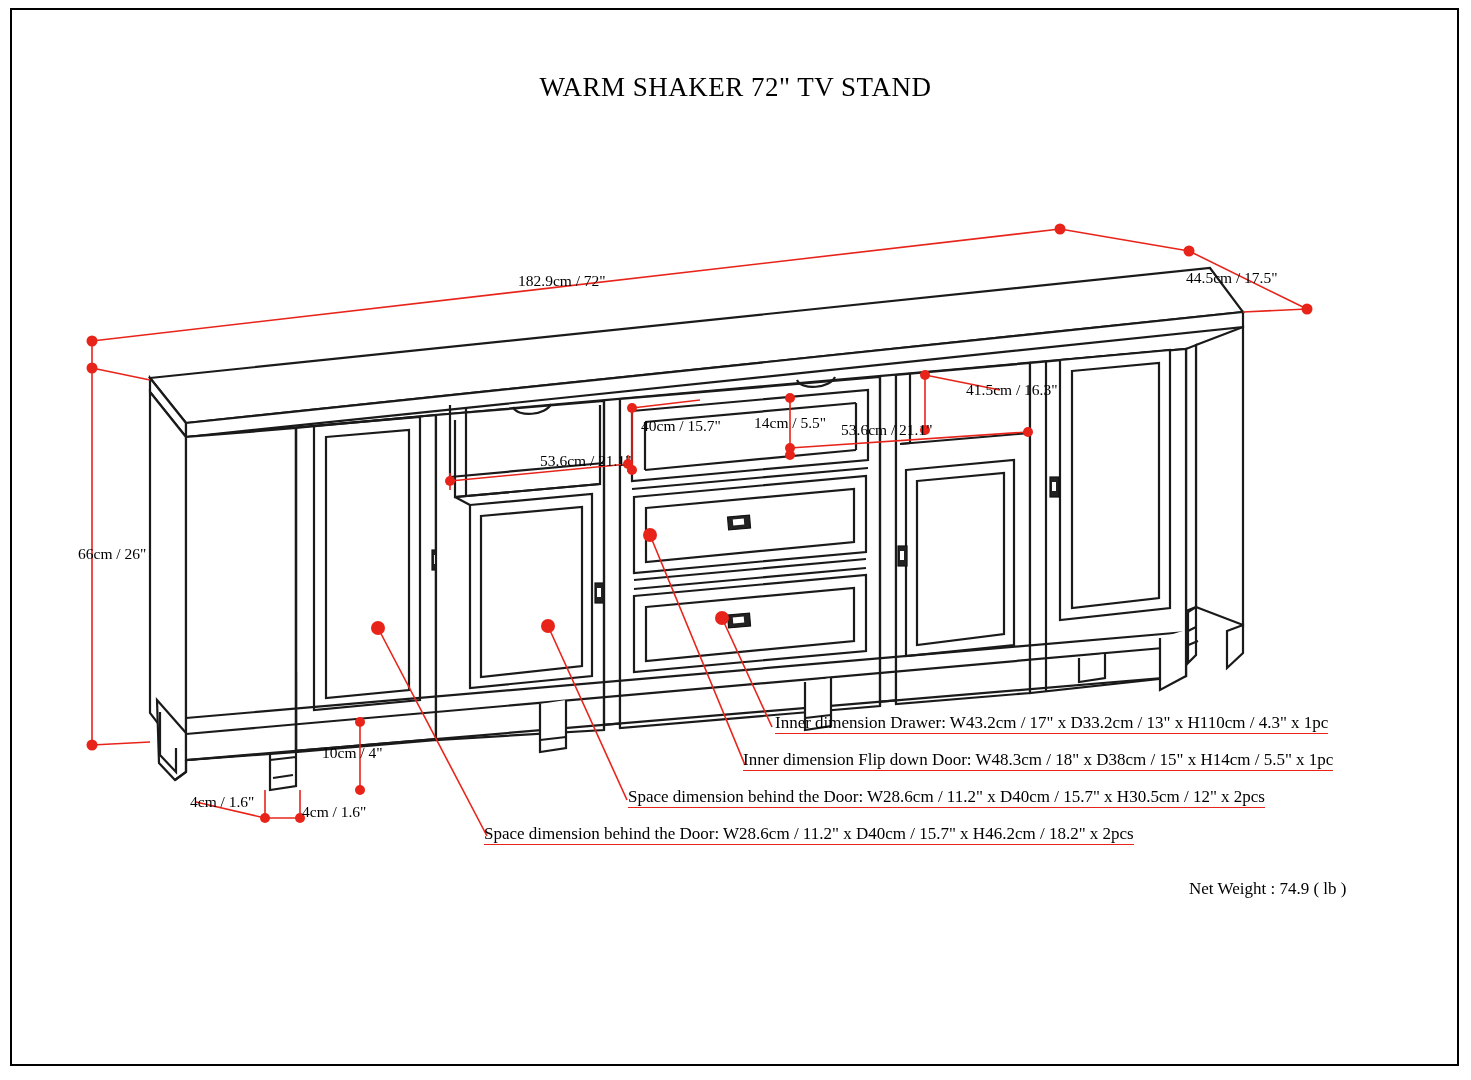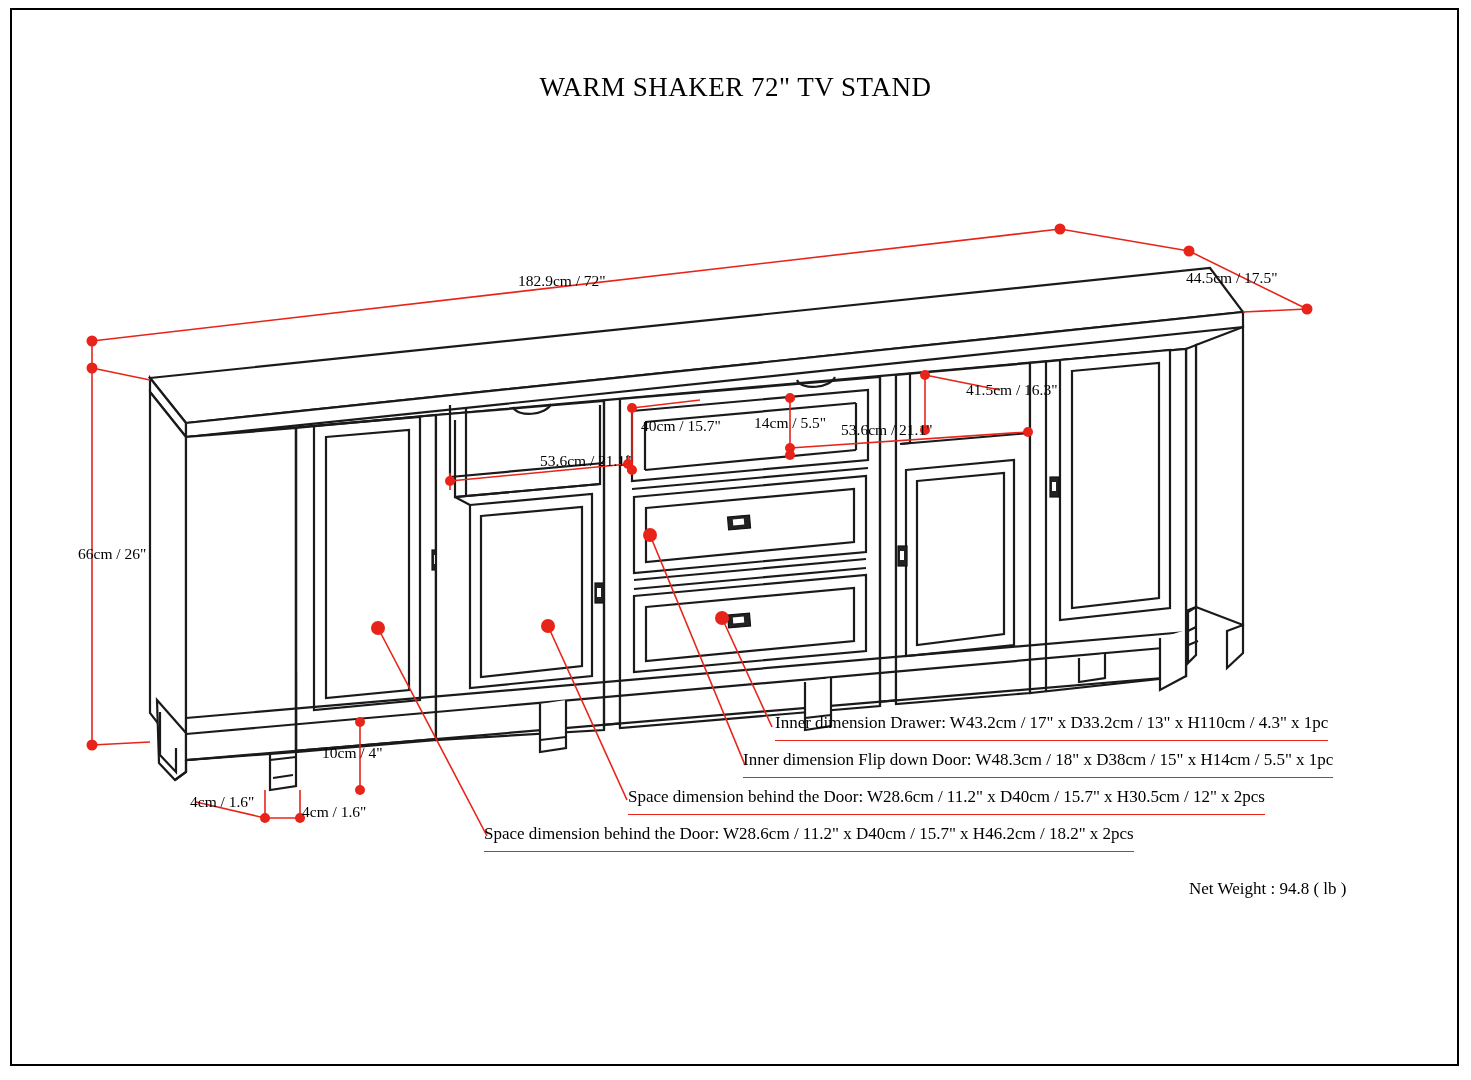--- a/index.html
+++ b/index.html
@@ -56,21 +56,21 @@
   }
   .note {
     position: absolute;
     font-size: 17px;
     font-family: "Liberation Serif", serif;
     color: #000;
     white-space: nowrap;
   }
   .note-underline {
     border-bottom: 1.5px solid #e8241a;
-    padding-bottom: 8px;
+    padding-bottom: 1px;
   }
   .weight {
     position: absolute;
     font-size: 17px;
     font-family: "Liberation Serif", serif;
     white-space: nowrap;
   }
 </style>
 </head>
 <body>
@@ -287,15 +287,15 @@
   <div class="note" style="left:743px; top:750px;">
     <span class="note-underline">Inner dimension Flip down Door: W48.3cm / 18" x D38cm / 15" x H14cm / 5.5" x 1pc</span>
   </div>
   <div class="note" style="left:628px; top:787px;">
     <span class="note-underline">Space dimension behind the Door: W28.6cm / 11.2" x D40cm / 15.7" x H30.5cm / 12" x 2pcs</span>
   </div>
   <div class="note" style="left:484px; top:824px;">
     <span class="note-underline">Space dimension behind the Door:  W28.6cm / 11.2" x D40cm / 15.7" x H46.2cm / 18.2" x 2pcs</span>
   </div>
 
-  <div class="weight" style="left:1189px; top:879px;">Net Weight : 94.8 ( lb )</div>
+  <div class="weight" style="left:1189px; top:879px;">Net Weight : 74.9 ( lb )</div>
 
 </div>
 
 </body></html>

